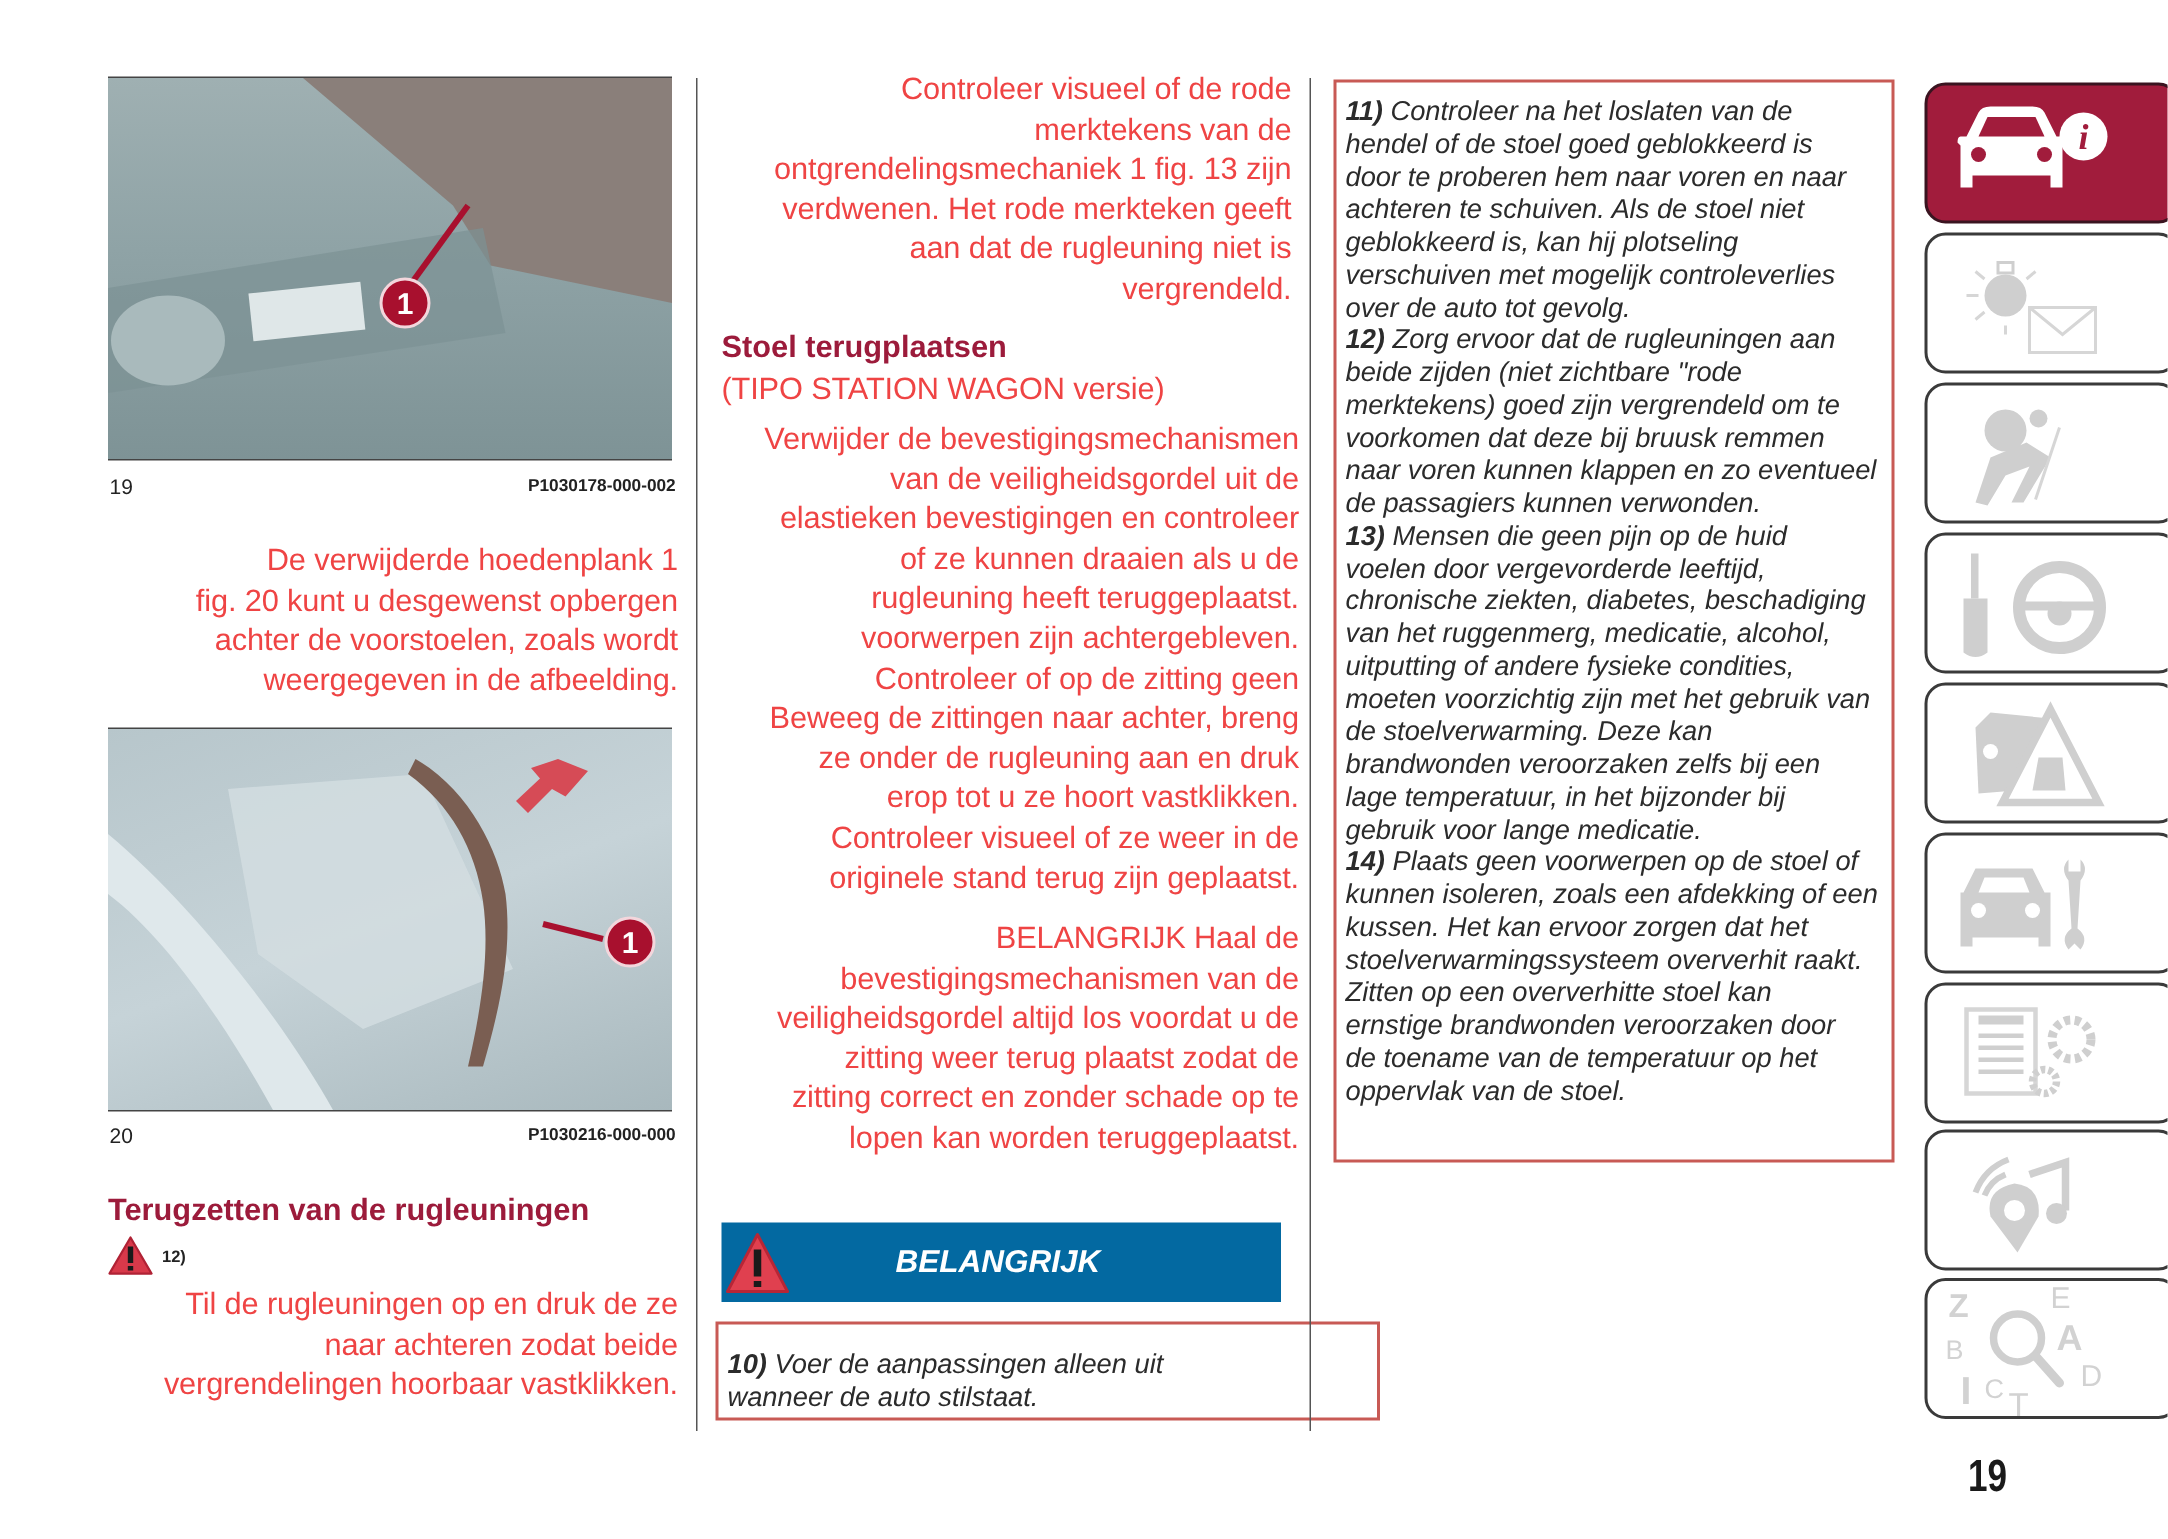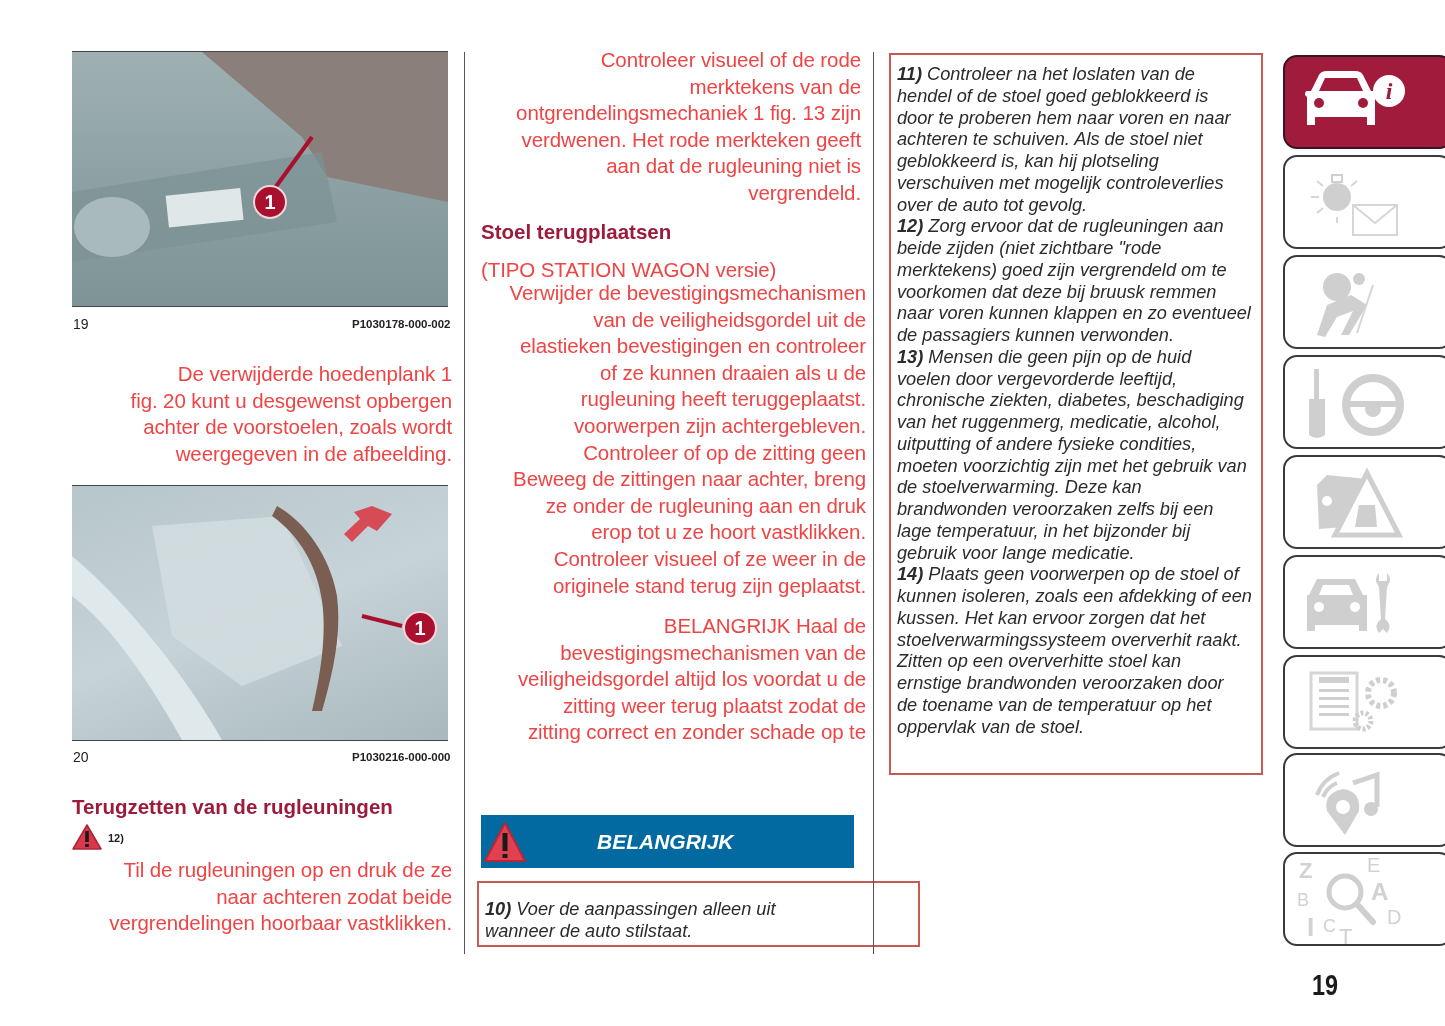--- a/index.html
+++ b/index.html
@@ -81,21 +81,21 @@
 <div class="abs body-text" style="left:481px; top:47px; width:380px;">
   <div>Controleer visueel of de rode</div>
   <div>merktekens van de</div>
   <div>ontgrendelingsmechaniek 1 fig. 13 zijn</div>
   <div>verdwenen. Het rode merkteken geeft</div>
   <div>aan dat de rugleuning niet is</div>
   <div>vergrendeld.</div>
 </div>
 
 <div class="abs heading" style="left:481px; top:219px;">Stoel terugplaatsen</div>
-<div class="abs body-text" style="left:481px; top:257px;">(TIPO STATION WAGON versie)</div>
+<div class="abs body-text" style="left:481px; top:247px;">(TIPO STATION WAGON versie)</div>
 
 <div class="abs body-text" style="left:481px; top:280px; width:385px;">
   <div>Verwijder de bevestigingsmechanismen</div>
   <div>van de veiligheidsgordel uit de</div>
   <div>elastieken bevestigingen en controleer</div>
   <div>of ze kunnen draaien als u de</div>
   <div>rugleuning heeft teruggeplaatst.</div>
   <div>voorwerpen zijn achtergebleven.</div>
   <div>Controleer of op de zitting geen</div>
   <div>Beweeg de zittingen naar achter, breng</div>
@@ -104,20 +104,21 @@
   <div>Controleer visueel of ze weer in de</div>
   <div>originele stand terug zijn geplaatst.</div>
 </div>
 
 <div class="abs body-text" style="left:481px; top:613px; width:385px;">
   <div>BELANGRIJK Haal de</div>
   <div>bevestigingsmechanismen van de</div>
   <div>veiligheidsgordel altijd los voordat u de</div>
   <div>zitting weer terug plaatst zodat de</div>
   <div>zitting correct en zonder schade op te</div>
+  <div>lopen kan worden teruggeplaatst.</div>
 </div>
 
 <div class="abs belangrijk-bar" style="left:481px; top:815px; width:373px; height:53px;">
   <div class="abs" style="left:2px; top:6px; width:44px; height:44px;">
     <svg width="44" height="44" viewBox="0 0 44 44">
       <polygon points="22,2 42,40 2,40" fill="#e0404f" stroke="#b82636" stroke-width="2" stroke-linejoin="round"></polygon>
       <rect x="19.5" y="12" width="5" height="18" fill="#1a1a1a"></rect>
       <rect x="19.5" y="33" width="5" height="4" fill="#1a1a1a"></rect>
     </svg>
   </div>

